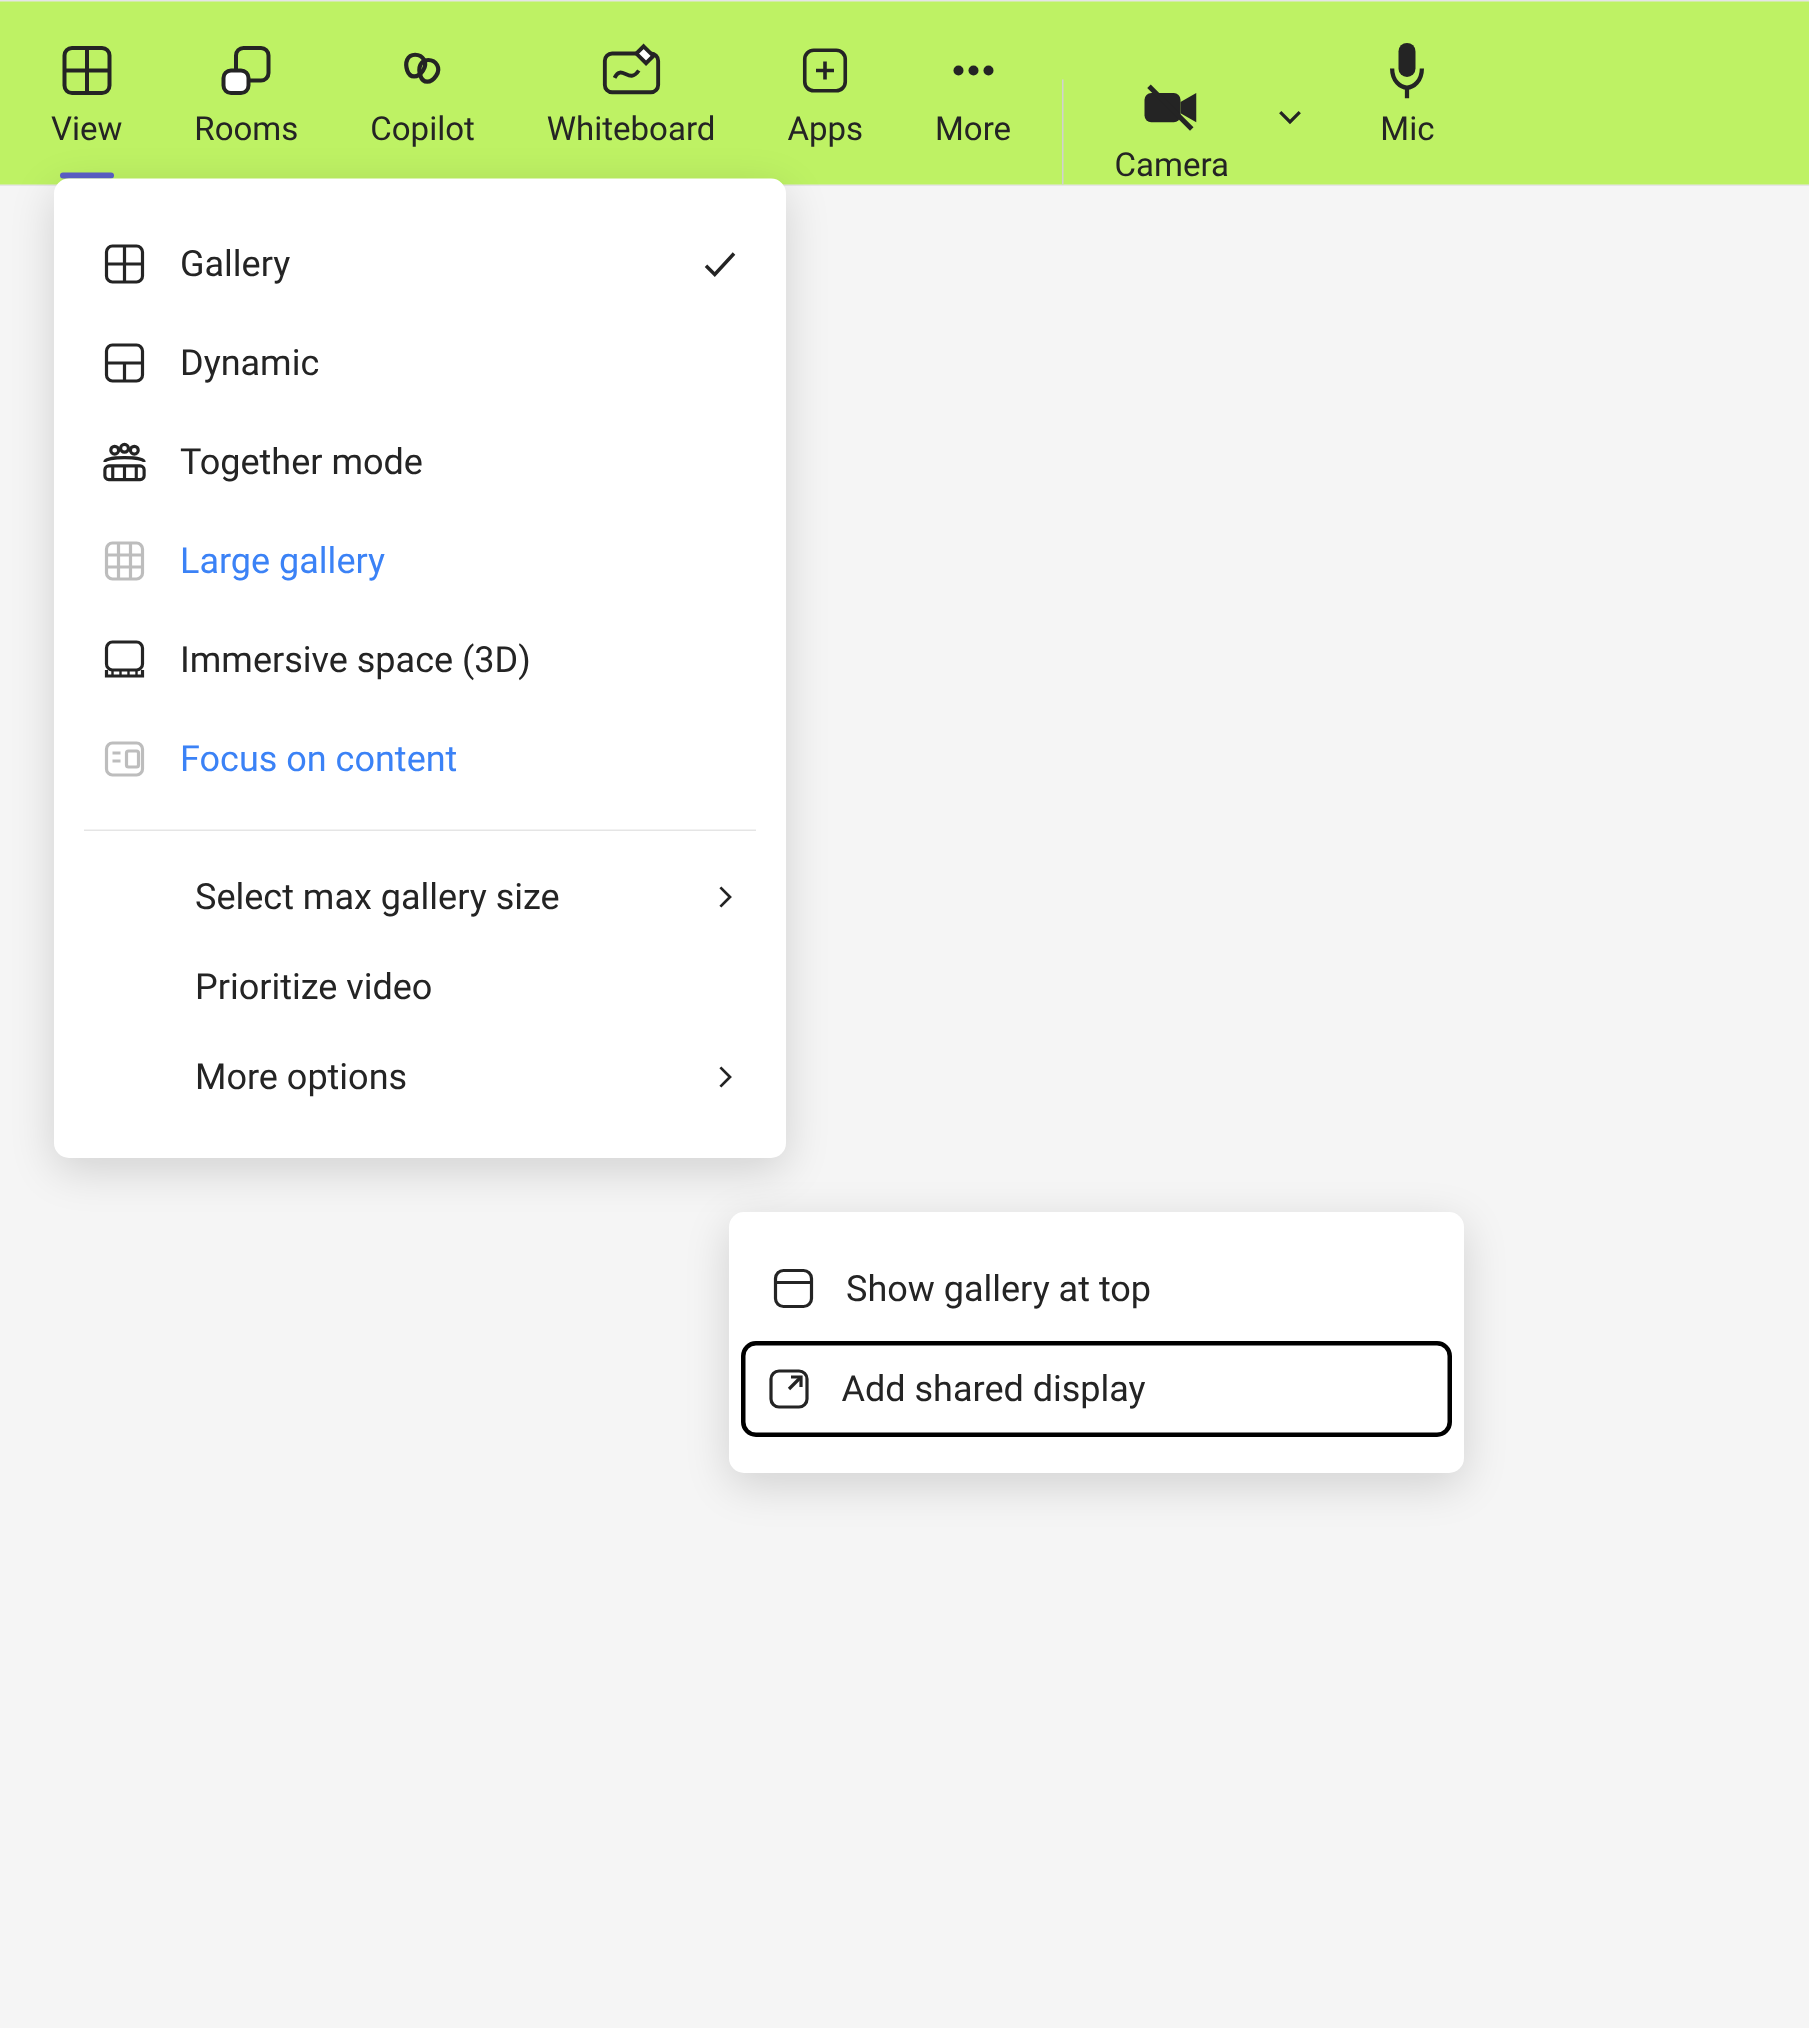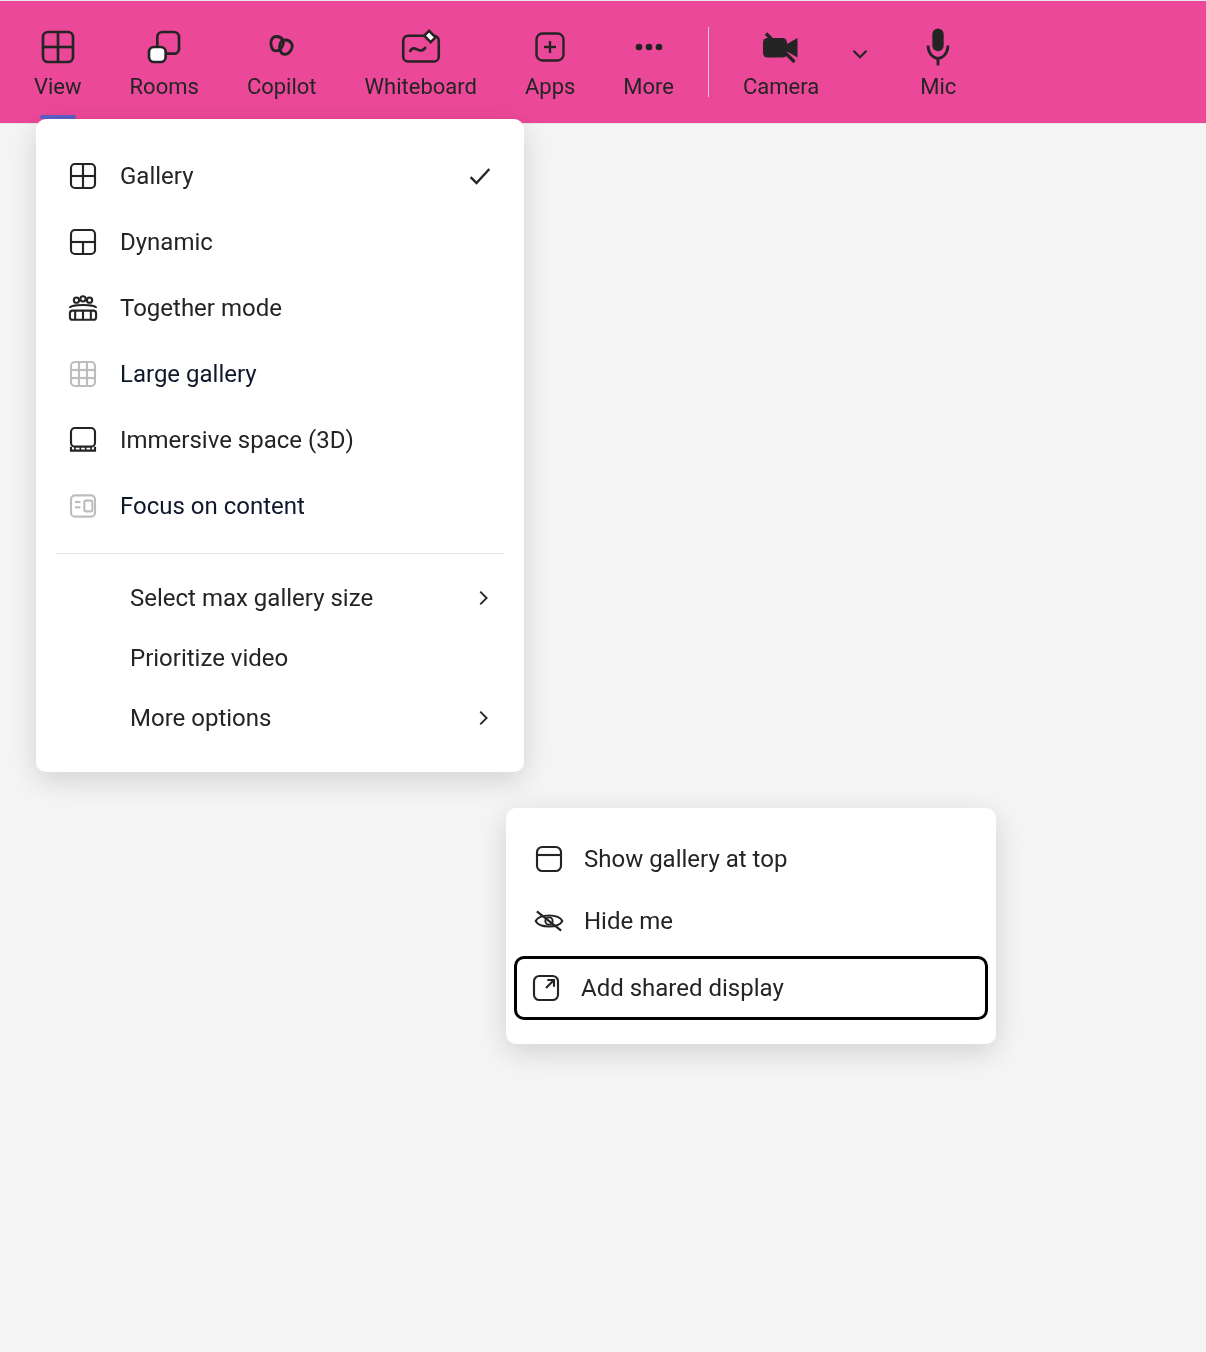--- a/index.html
+++ b/index.html
@@ -6,26 +6,26 @@
   body {
     margin: 0;
     font-family: -apple-system, BlinkMacSystemFont, "Segoe UI", Roboto, sans-serif;
     background: #f5f5f5;
     width: 1206px;
     height: 1352px;
     overflow: hidden;
     position: relative;
   }
   .toolbar {
-    background: #ec4899;
+    background: #bef264;
     border-top: 1px solid #e5e5e5;
     border-bottom: 1px solid #e5e5e5;
     height: 124px;
     display: flex;
-    align-items: center;
+    align-items: flex-end;
     padding: 0 10px;
     gap: 0;
   }
   .toolbar-item {
     display: flex;
     flex-direction: column;
     align-items: center;
     justify-content: center;
     height: 100%;
     padding: 0 24px;
@@ -84,21 +84,21 @@
   .menu-item {
     display: flex;
     align-items: center;
     padding: 16px 30px 16px 30px;
     font-size: 24px;
     color: #242424;
     cursor: pointer;
     position: relative;
   }
   .menu-item.disabled {
-    color: #0f172a;
+    color: #3b82f6;
     cursor: default;
   }
   .menu-item .mi-icon {
     width: 34px;
     height: 34px;
     margin-right: 20px;
     flex-shrink: 0;
     display:flex;
     align-items:center;
     justify-content:center;
@@ -114,21 +114,21 @@
   .menu-divider {
     height: 1px;
     background: #e5e5e5;
     margin: 14px 20px;
   }
   .menu-item.noicon2 { padding-left: 52px; }
 
   .submenu {
     position: absolute;
     top: 808px;
-    left: 506px;
+    left: 486px;
     width: 490px;
     background: #fff;
     border-radius: 10px;
     box-shadow: 0 8px 30px rgba(0,0,0,0.15);
     padding: 20px 0;
   }
   .submenu .menu-item { padding: 14px 26px; }
   .submenu .mi-icon { margin-right: 18px; }
   .highlighted {
     border: 3px solid #000;
@@ -358,30 +358,20 @@
     <span class="mi-icon">
       <svg width="32" height="32" viewBox="0 0 24 24" fill="none" stroke="#242424" stroke-width="1.6">
         <rect x="3" y="3" width="18" height="18" rx="4"></rect>
           <line x1="3" y1="9" x2="21" y2="9"></line>
       </svg>
     </span>
     <span>Show gallery at top</span>
   </div>
 
 
-  <div class="menu-item">
-    <span class="mi-icon">
-      <svg width="34" height="30" viewBox="0 0 28 24" fill="none" stroke="#242424" stroke-width="1.6">
-        <path d="M3 12 C6 6 22 6 25 12 C22 18 6 18 3 12 Z"></path>
-          <circle cx="14" cy="12" r="3"></circle>
-        <line x1="4" y1="4" x2="24" y2="20" stroke-width="1.8"></line>
-      </svg>
-    </span>
-    <span>Hide me</span>
-  </div>
 
   <div class="menu-item highlighted">
     <span class="mi-icon">
       <svg width="32" height="32" viewBox="0 0 24 24" fill="none" stroke="#242424" stroke-width="1.6">
         <rect x="3" y="3" width="18" height="18" rx="4"></rect>
         <line x1="12" y1="12" x2="18" y2="6"></line>
           <polyline points="13 6 18 6 18 11"></polyline>
       </svg>
     </span>
     <span>Add shared display</span>

